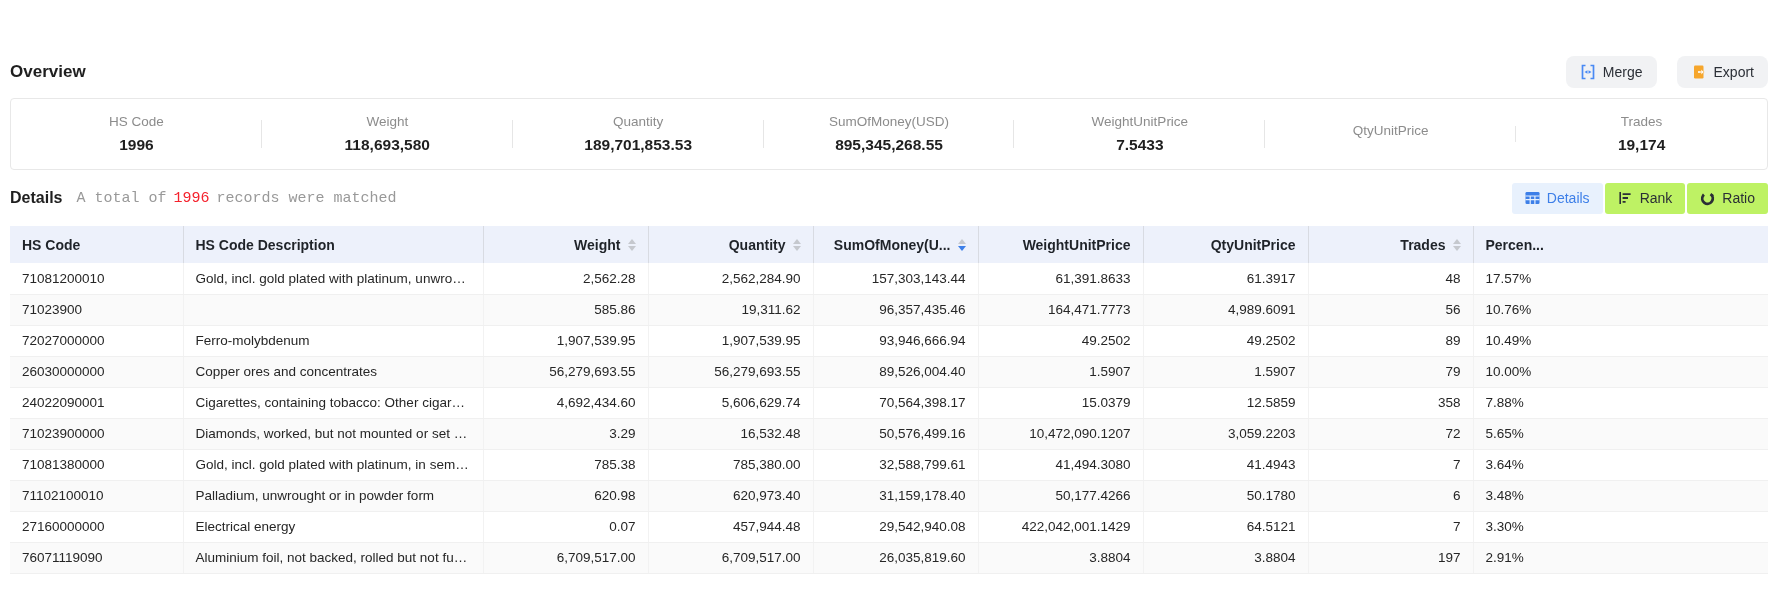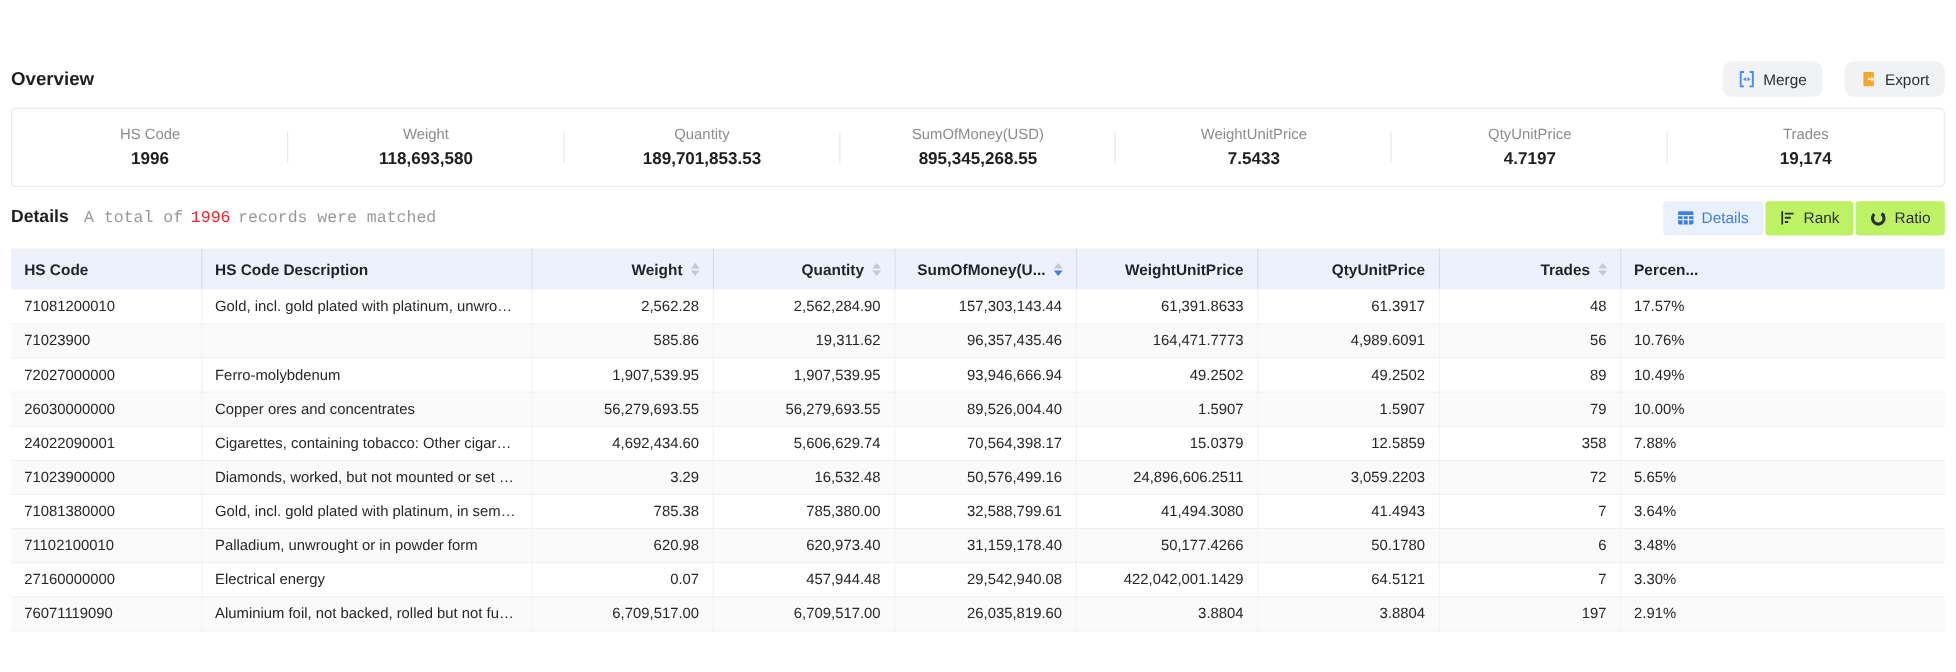--- a/index.html
+++ b/index.html
@@ -124,21 +124,20 @@
       <div class="stat-value">895,345,268.55</div>
     </div>
 
     <div class="stat">
       <div class="stat-label">WeightUnitPrice</div>
       <div class="stat-value">7.5433</div>
     </div>
 
     <div class="stat">
       <div class="stat-label">QtyUnitPrice</div>
-      <div class="stat-value">4.7197</div>
     </div>
 
     <div class="stat">
       <div class="stat-label">Trades</div>
       <div class="stat-value">19,174</div>
     </div>
   </div>
 
   <div class="details-bar">
     <div class="details-title">Details</div>
@@ -310,21 +309,21 @@
           <td class="col-right">12.5859</td>
           <td class="col-right">358</td>
           <td class="col-left">7.88%</td>
         </tr>
         <tr>
           <td class="col-left">71023900000</td>
           <td class="col-left">Diamonds, worked, but not mounted or set (ex...</td>
           <td class="col-right">3.29</td>
           <td class="col-right">16,532.48</td>
           <td class="col-right">50,576,499.16</td>
-          <td class="col-right">24,896,606.2511</td>
+          <td class="col-right">10,472,090.1207</td>
           <td class="col-right">3,059.2203</td>
           <td class="col-right">72</td>
           <td class="col-left">5.65%</td>
         </tr>
         <tr>
           <td class="col-left">71081380000</td>
           <td class="col-left">Gold, incl. gold plated with platinum, in semi-m...</td>
           <td class="col-right">785.38</td>
           <td class="col-right">785,380.00</td>
           <td class="col-right">32,588,799.61</td>

